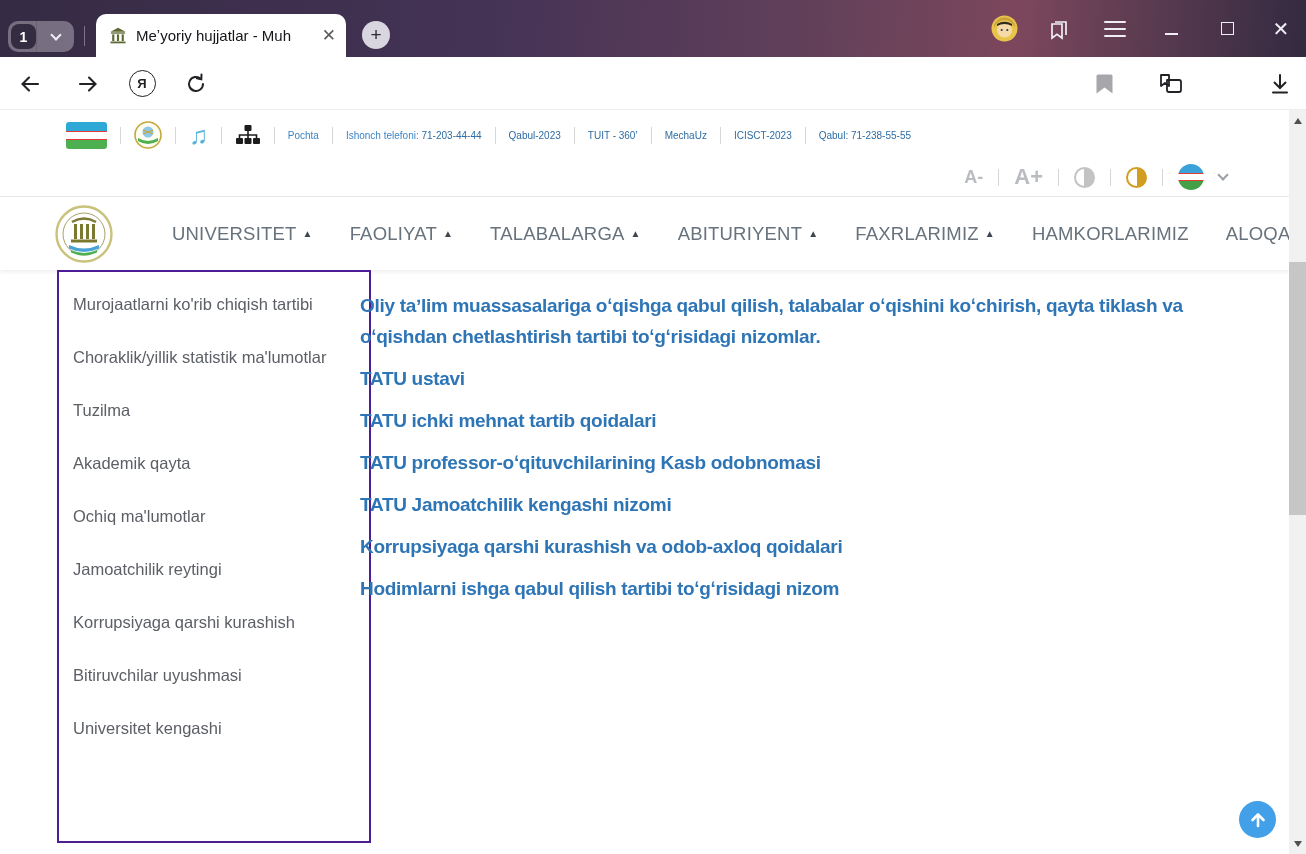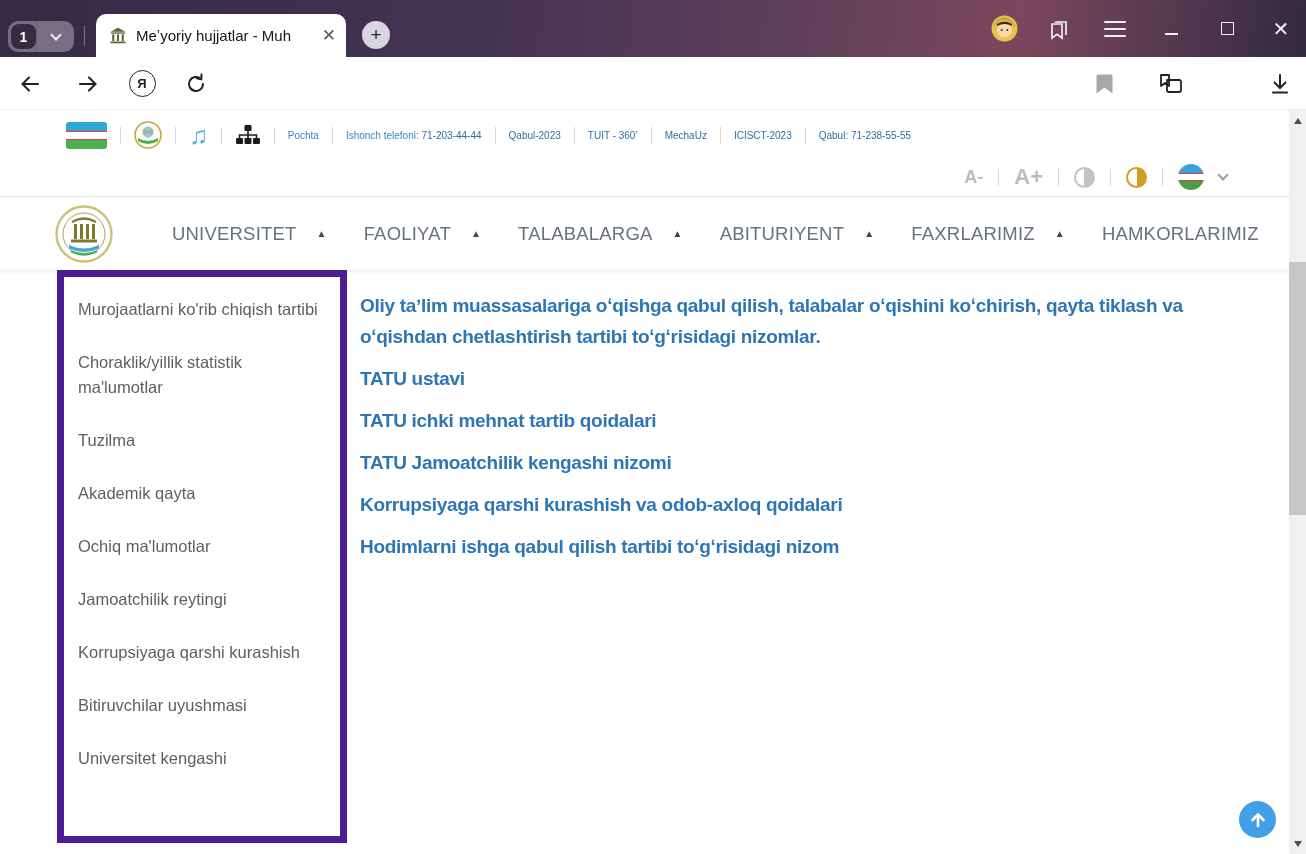--- a/index.html
+++ b/index.html
@@ -80,26 +80,26 @@
   .contrast { width:21px; height:21px; border-radius:50%; cursor:pointer; }
   .c-gray { border:2px solid #c3c3c5; background:linear-gradient(90deg,transparent 0 50%,#c3c3c5 50% 100%); }
   .c-gold { border:2px solid #d19e23; background:linear-gradient(90deg,transparent 0 50%,#d19e23 50% 100%); }
   .langflag { width:26px; height:26px; border-radius:50%; overflow:hidden; display:block;
     background:linear-gradient(180deg,#39a3d9 0 34%,#e53935 34% 38%,#fff 38% 62%,#e53935 62% 66%,#43a047 66% 100%); cursor:pointer; }
   .lang-chev { width:8px; height:8px; border-right:2px solid #9aa0a6; border-bottom:2px solid #9aa0a6; transform:rotate(45deg); margin-top:-4px; }
   .hr1 { position:absolute; left:0; top:86px; width:1289px; height:1px; background:#e8e8e8; }
   .navbar { position:absolute; left:0; top:87px; width:1289px; height:73px; background:#fff; box-shadow:0 2px 4px rgba(0,0,0,.07); }
   .logo { position:absolute; left:55px; top:8px; width:58px; height:58px; cursor:pointer; }
   .navitems { position:absolute; left:172px; top:0; height:73px; display:flex; align-items:center; gap:37px; }
-  .navitem { display:flex; align-items:center; gap:20px; font-size:18.5px; color:#67727c; letter-spacing:.2px; white-space:nowrap; cursor:pointer; }
+  .navitem { display:flex; align-items:center; gap:6px; font-size:18.5px; color:#67727c; letter-spacing:.2px; white-space:nowrap; cursor:pointer; }
   .caret { font-size:10px; color:#3f464d; }
   
   .sidebar {
-    position:absolute; left:57px; top:160px; width:290px; height:573px;
-    background:#fff; border:7px solid #4c1d95; padding:20px 14px 0 14px;
+    position:absolute; left:57px; top:160px; width:314px; height:573px;
+    background:#fff; border:2px solid #4c1d95; padding:20px 14px 0 14px;
   }
   .side-item { font-size:16.5px; color:#5c6066; line-height:25px; margin-bottom:28px; cursor:pointer; }
   .main-links { position:absolute; left:360px; top:180px; width:880px; }
   .doc-link { display:block; font-size:19px; font-weight:bold; color:#2e75b6; line-height:31px; letter-spacing:-0.3px; margin-bottom:11px; text-decoration:none; cursor:pointer; }
   .scrolltop {
     position:absolute; left:1239px; top:691px; width:37px; height:37px; border-radius:50%;
     background:#41a0e8; display:flex; align-items:center; justify-content:center; cursor:pointer;
   }
   
   .scrollbar { position:absolute; right:0; top:110px; width:17px; height:744px; background:#f1f1f1; }
@@ -350,20 +350,21 @@
       <div class="side-item">Jamoatchilik reytingi</div>
       <div class="side-item">Korrupsiyaga qarshi kurashish</div>
       <div class="side-item">Bitiruvchilar uyushmasi</div>
       <div class="side-item">Universitet kengashi</div>
     </div>
 
     <div class="main-links">
       <a class="doc-link">Oliy taʼlim muassasalariga oʻqishga qabul qilish, talabalar oʻqishini koʻchirish, qayta tiklash va oʻqishdan chetlashtirish tartibi toʻgʻrisidagi nizomlar.</a>
       <a class="doc-link">TATU ustavi</a>
       <a class="doc-link">TATU ichki mehnat tartib qoidalari</a>
+      <a class="doc-link">TATU professor-oʻqituvchilarining Kasb odobnomasi</a>
       <a class="doc-link">TATU Jamoatchilik kengashi nizomi</a>
       <a class="doc-link">Korrupsiyaga qarshi kurashish va odob-axloq qoidalari</a>
       <a class="doc-link">Hodimlarni ishga qabul qilish tartibi toʻgʻrisidagi nizom</a>
     </div>
 
     <div class="scrolltop">
       <svg width="18" height="18" viewBox="0 0 18 18" fill="none" stroke="#fff" stroke-width="2.6" stroke-linecap="round" stroke-linejoin="round">
         <path d="M9 15 V4"></path>
           <path d="M3.5 9 L9 3.5 L14.5 9"></path>
       </svg>

